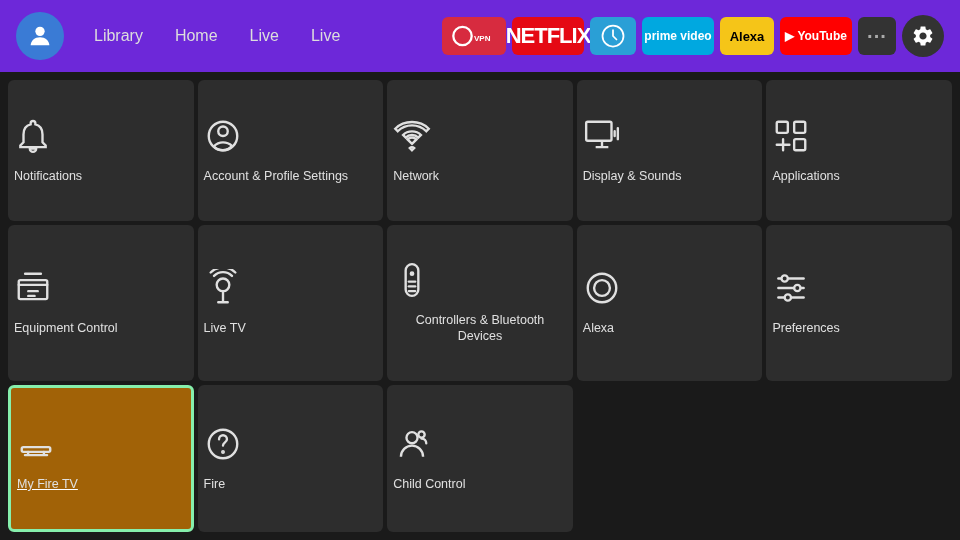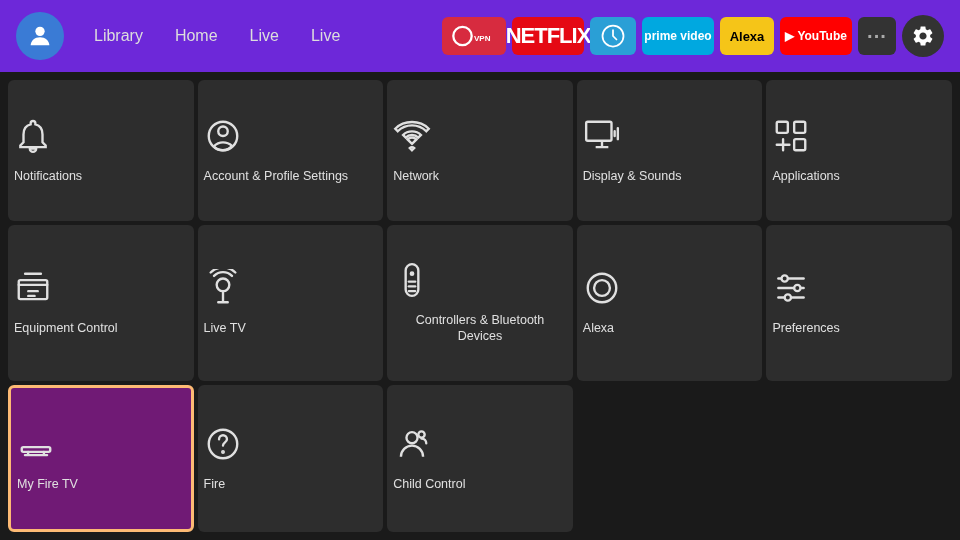--- a/index.html
+++ b/index.html
@@ -76,22 +76,23 @@
       display: flex;
       flex-direction: column;
       align-items: flex-start;
       justify-content: center;
       gap: 10px;
       cursor: pointer;
       transition: background 0.15s;
       padding: 6px;
     }
     .grid-item.selected {
-      background: #701a75;
-      border: 3px solid #fdba74;
+      background: #a16207;
+      border: 3px solid #86efac;
+      text-decoration: underline;
     }
     .grid-item .icon { color: #e0e0e0; line-height: 1; }
     .grid-item .label {
       color: #e0e0e0;
       font-size: 12.5px;
       text-align: center;
       line-height: 1.3;
     }
     
     .icon svg { width: 38px; height: 38px; stroke: #e0e0e0; fill: none; stroke-width: 1.5; }

